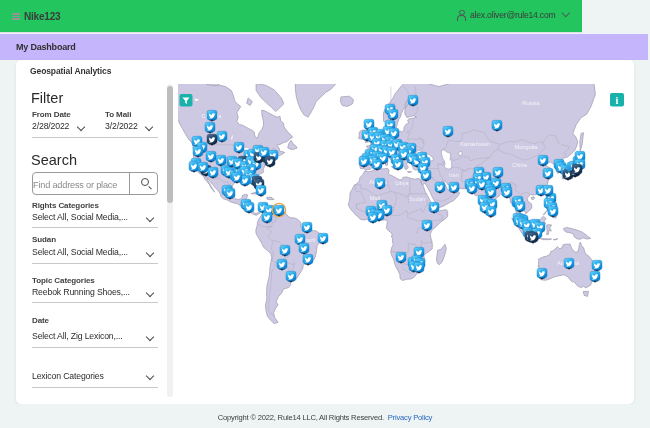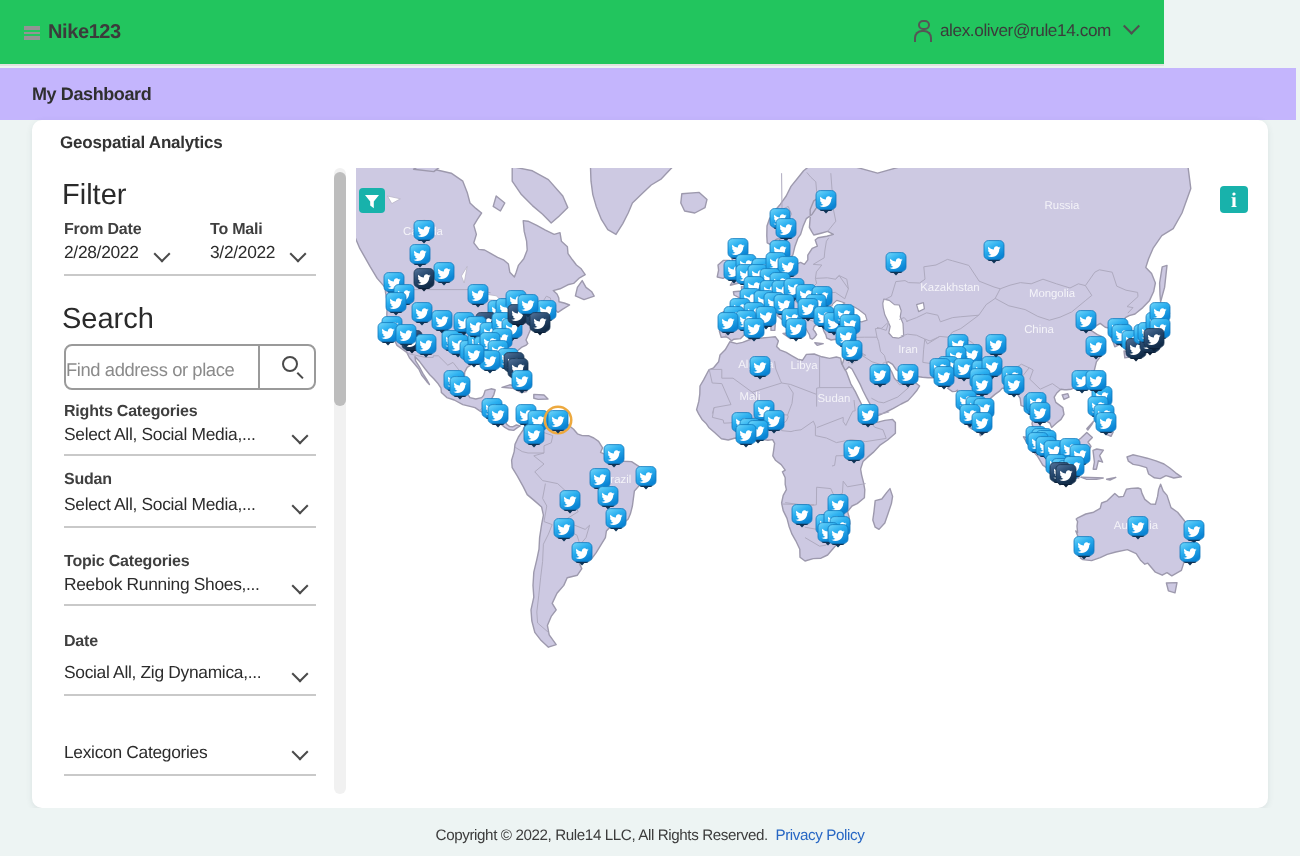--- a/index.html
+++ b/index.html
@@ -77,21 +77,21 @@
   <div class="hr" style="top:227px"></div>
   <div class="lbl" style="top:235px">Sudan</div>
   <div class="val" style="top:247px">Select All, Social Media,...</div>
   <div class="sel" style="left:147px;top:250px"></div>
   <div class="hr" style="top:263px"></div>
   <div class="lbl" style="top:276px">Topic Categories</div>
   <div class="val" style="top:287px">Reebok Running Shoes,...</div>
   <div class="sel" style="left:147px;top:290px"></div>
   <div class="hr" style="top:302px"></div>
   <div class="lbl" style="top:316px">Date</div>
-  <div class="val" style="top:331px">Social All, Zig Dynamica,...</div>
+  <div class="val" style="top:331px">Select All, Zig Lexicon,...</div>
   <div class="sel" style="left:147px;top:334px"></div>
   <div class="hr" style="top:347px"></div>
   <div class="val" style="top:371px">Lexicon Categories</div>
   <div class="sel" style="left:147px;top:373px"></div>
   <div class="hr" style="top:387px"></div>
 </div>
 <div class="sctrack"></div>
 <div class="scthumb"></div>
 <svg width="455" height="312" viewBox="0 0 455 312" style="position:absolute;left:178px;top:84px;background:#fff">
 <defs>

